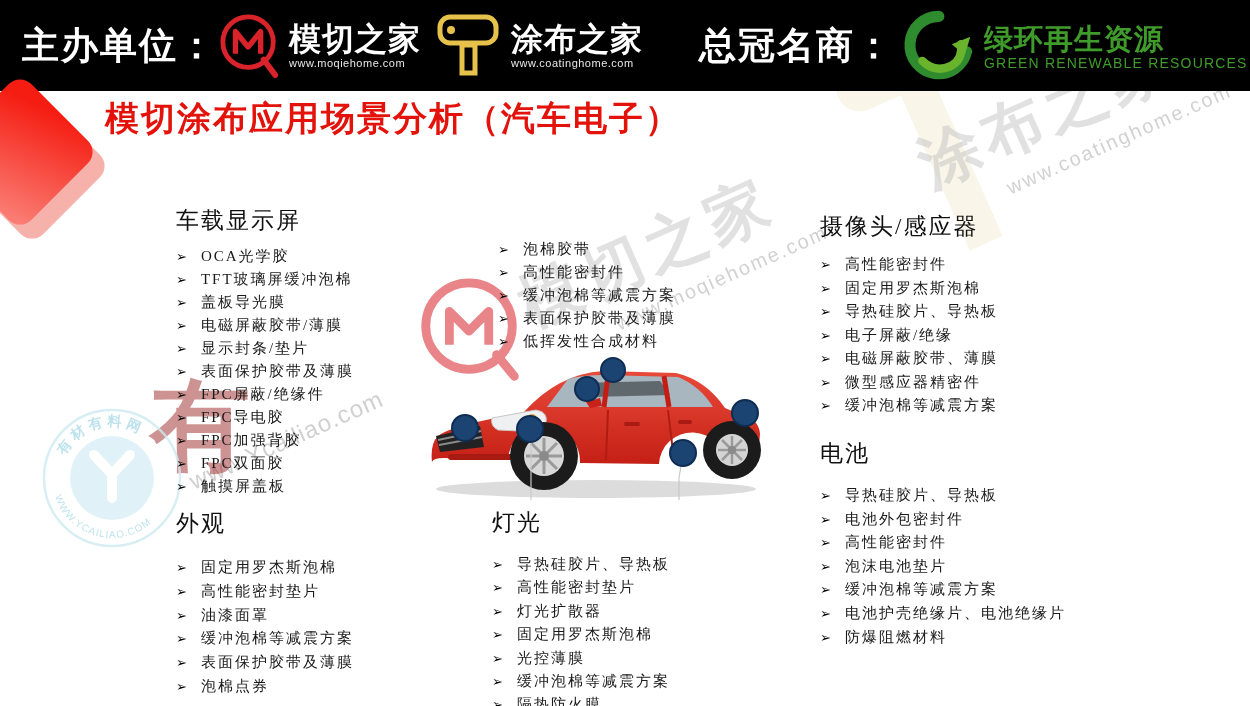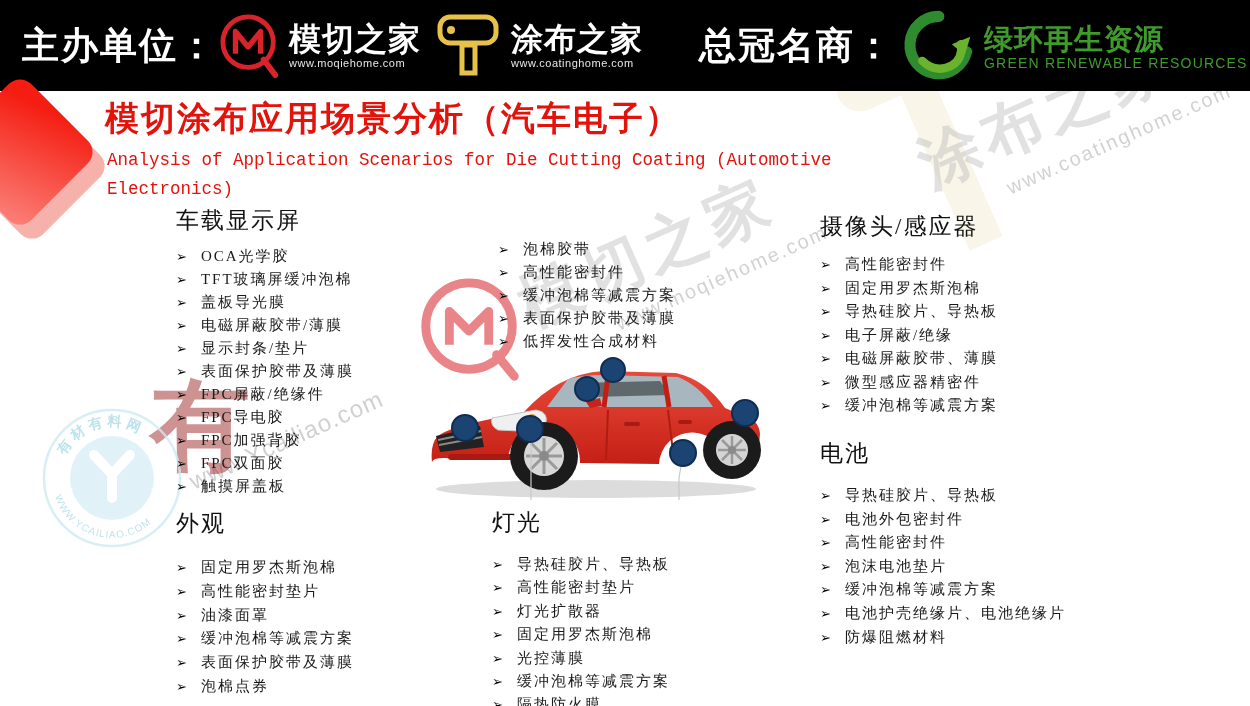--- a/index.html
+++ b/index.html
@@ -130,21 +130,20 @@
     </svg>
     <div class="logo-text green">
       <span class="nm">绿环再生资源</span>
       <span class="url">GREEN RENEWABLE RESOURCES</span>
     </div>
   </header>
 
   <div class="diamond back"></div>
   <div class="diamond front"></div>
   <h1 class="title-zh">模切涂布应用场景分析（汽车电子）</h1>
-  <p class="title-en">Analysis of Application Scenarios for Die Cutting Coating (Automotive Electronics)</p>
 
   <section class="sec" id="sec-display">
     <h2>车载显示屏</h2>
     <ul>
         <li>
           <span class="blt">➢</span>
           <span class="txt">OCA光学胶</span>
         </li>
         <li>
           <span class="blt">➢</span>

